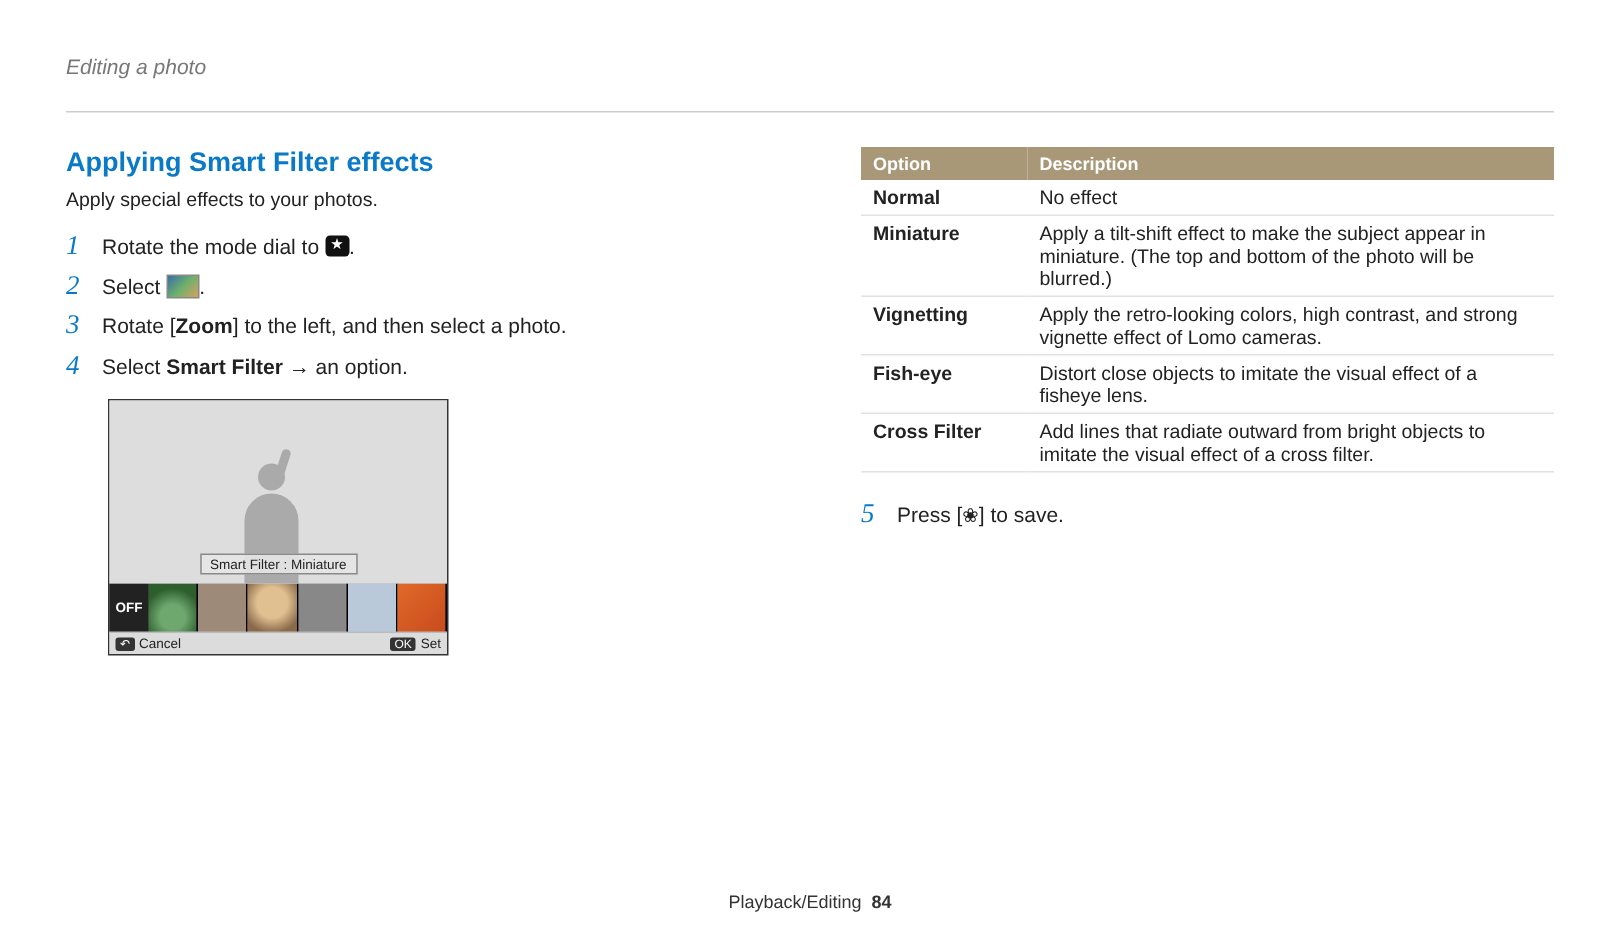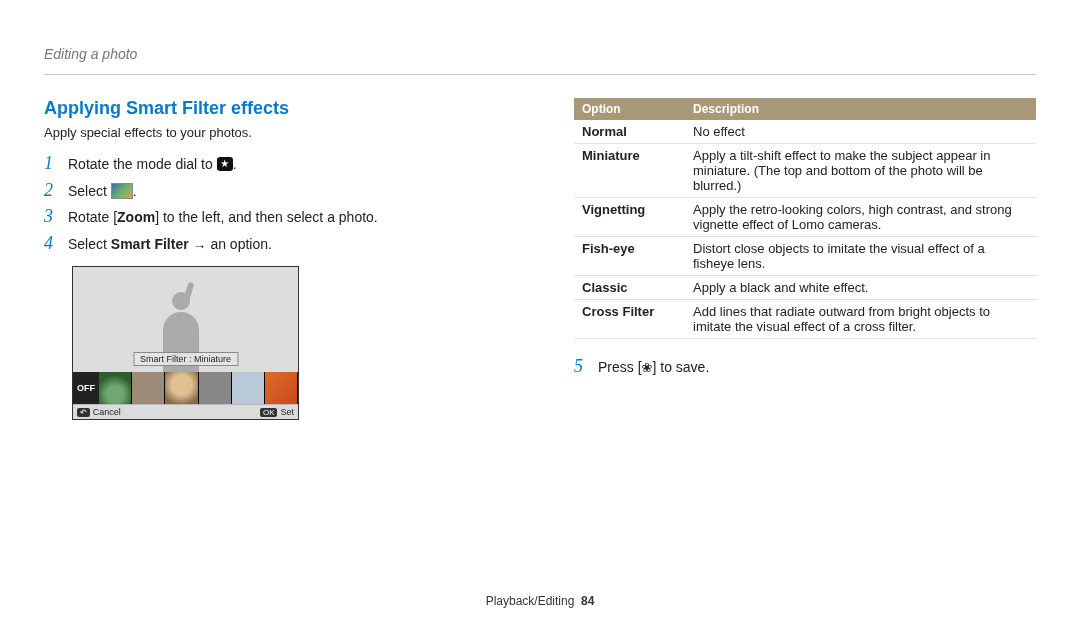--- a/index.html
+++ b/index.html
@@ -7,21 +7,21 @@
     padding: 0;
     font-family: Arial, Helvetica, sans-serif;
     background: #fff;
     width: 1080px;
     height: 630px;
     position: relative;
     color: #222;
   }
   .breadcrumb {
     position: absolute;
-    top: 46px;
+    top: 36px;
     left: 44px;
     font-size: 14px;
     font-style: italic;
     color: #777;
   }
   .hr-top {
     position: absolute;
     top: 74px;
     left: 44px;
     right: 44px;
@@ -108,21 +108,21 @@
   .bold { font-weight: bold; }
 
   .screen-preview {
     border: 1px solid #333;
     width: 225px;
     margin-top: 12px;
     margin-left: 28px;
     background: #fff;
   }
   .screen-top {
-    height: 105px;
+    height: 122px;
     background: #ddd;
     position: relative;
     overflow: hidden;
     padding-left: 20px;
   }
   .silhouette {
     position: absolute;
     left: 40%;
     bottom: 0;
     width: 36px;
@@ -321,24 +321,20 @@
           </tr>
         <tr>
             <td class="opt">Vignetting</td>
             <td>Apply the retro-looking colors, high contrast, and strong vignette effect of Lomo cameras.</td>
           </tr>
         <tr>
             <td class="opt">Fish-eye</td>
             <td>Distort close objects to imitate the visual effect of a fisheye lens.</td>
           </tr>
         <tr>
-            <td class="opt">Classic</td>
-            <td>Apply a black and white effect.</td>
-          </tr>
-        <tr>
             <td class="opt">Cross Filter</td>
             <td>Add lines that radiate outward from bright objects to imitate the visual effect of a cross filter.</td>
           </tr>
       </tbody>
     </table>
 
     <div class="step5-wrap">
       <ol class="steps">
         <li>
           <span class="step-num">5</span>

